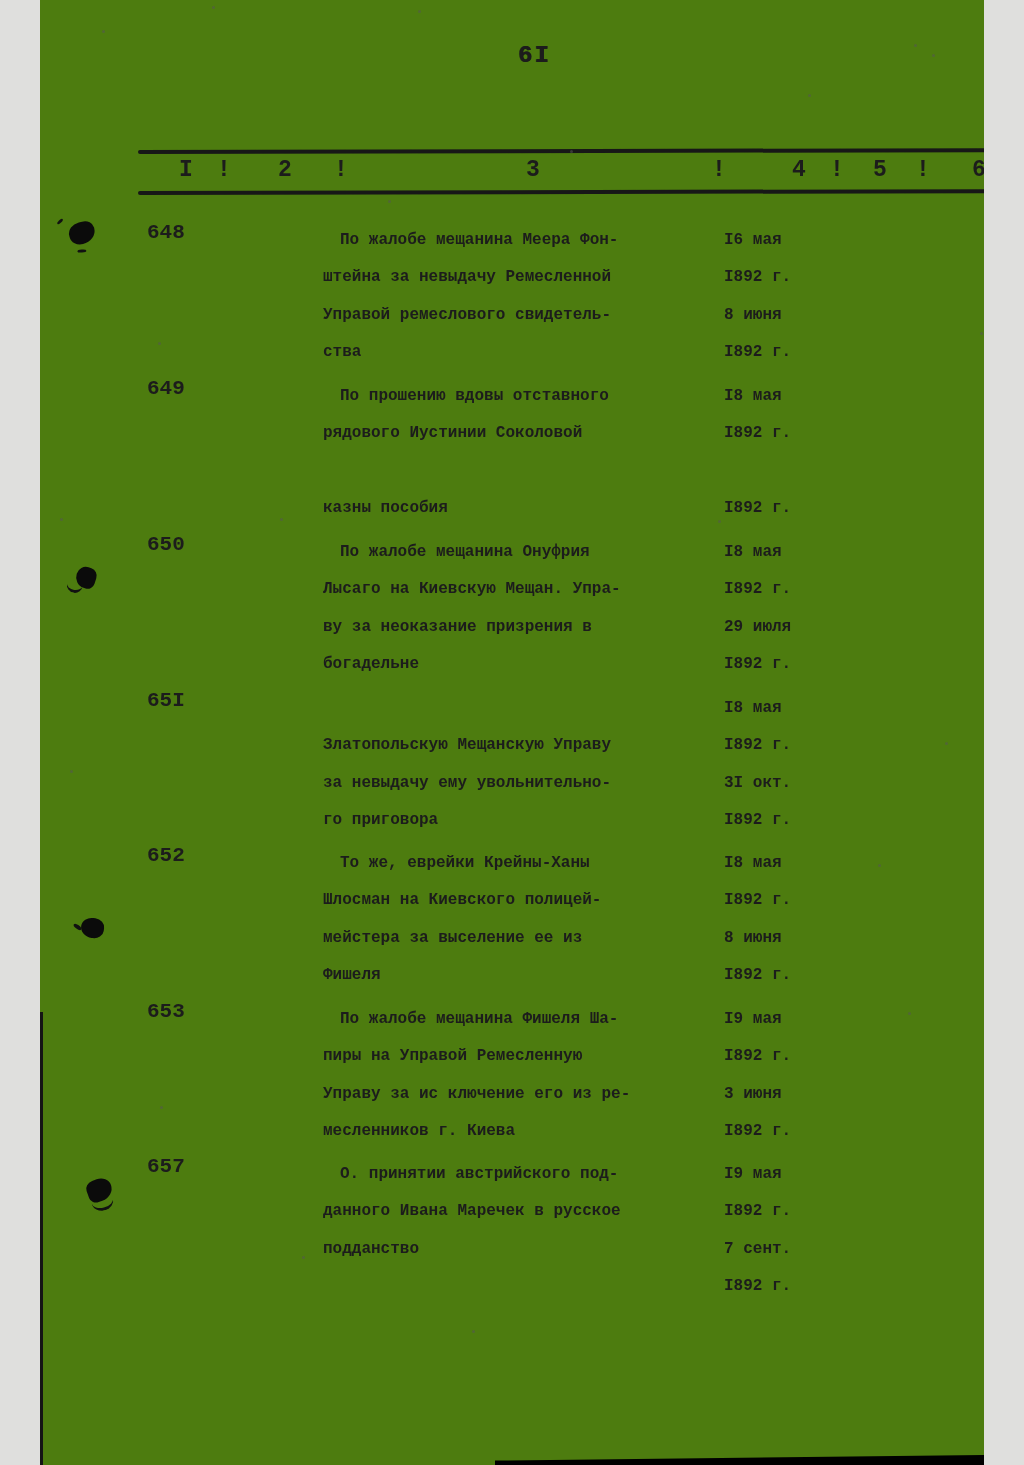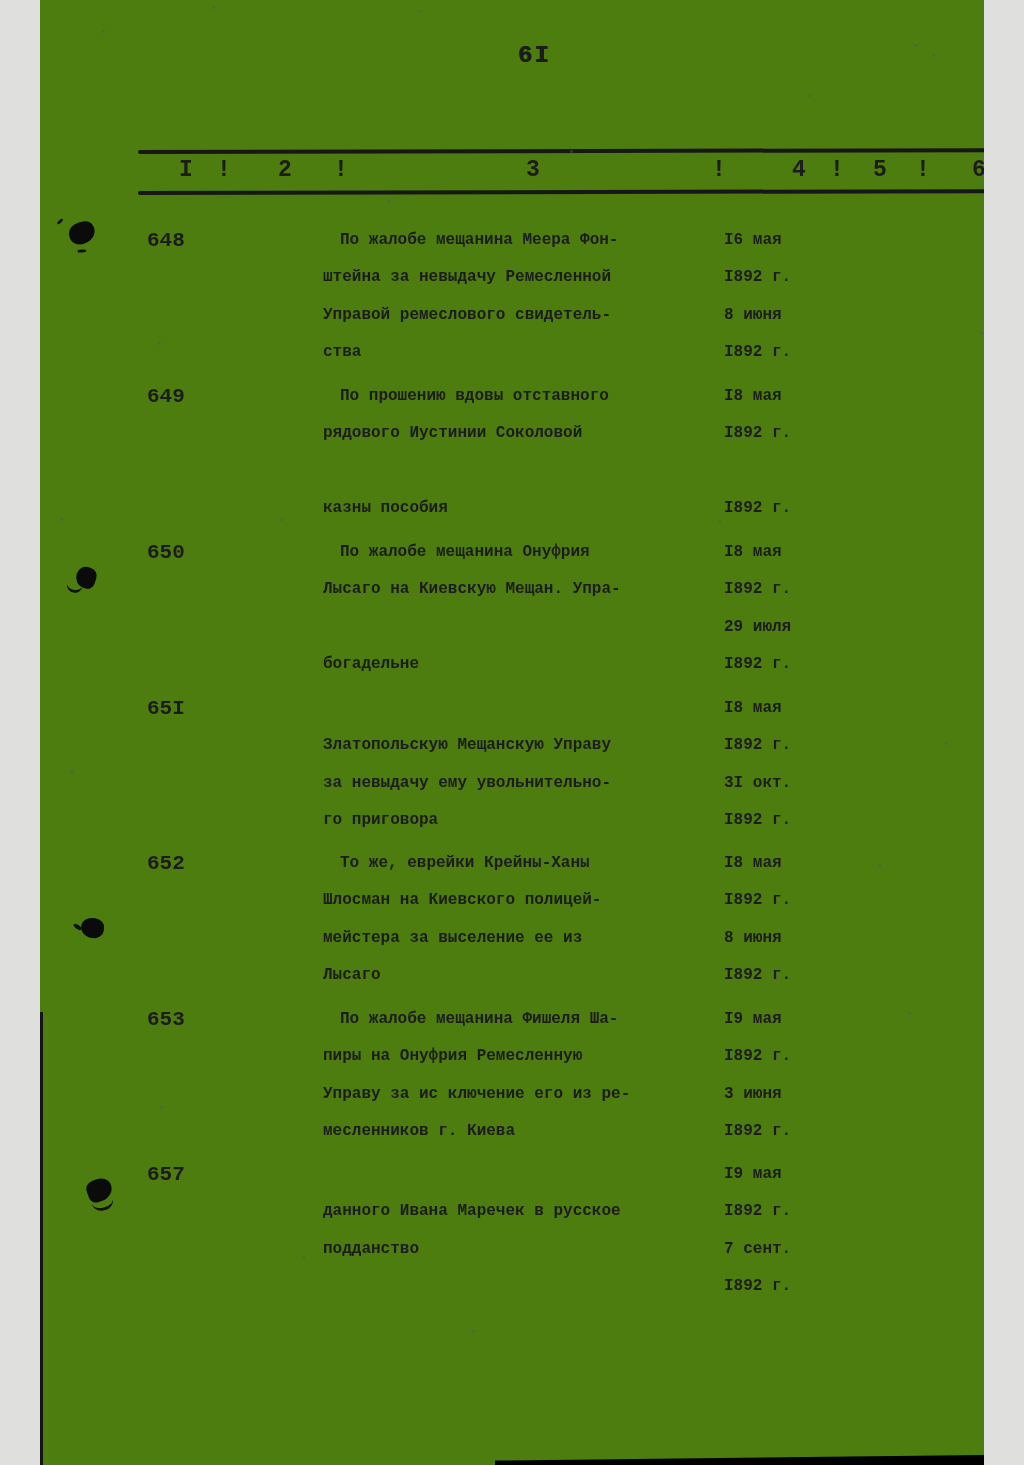--- a/index.html
+++ b/index.html
@@ -14,21 +14,21 @@
     font-size:24px;font-weight:bold;letter-spacing:2px;
     text-shadow:0.6px 0 #1c1c1c, -0.4px 0.4px 0 rgba(28,28,28,.55);
   }
   .rule{position:absolute;left:98px;width:892px;height:4px;background:#171717;border-radius:2px;}
   .rule-top{top:149px;transform:rotate(-0.12deg);}
   .rule-mid{top:190px;transform:rotate(-0.12deg);}
   .header-row span{
     position:absolute;top:157px;font-size:23px;font-weight:bold;line-height:26px;
   }
   .entry{position:absolute;left:0;width:1024px;height:156px;}
-  .entry-no{position:absolute;left:107px;top:10px;font-size:21px;font-weight:bold;white-space:pre;}
+  .entry-no{position:absolute;left:107px;top:2px;font-size:21px;font-weight:bold;white-space:pre;}
   .entry-line{position:absolute;left:283px;width:640px;height:37px;}
   .entry-line .desc,.entry-line .date{
     position:absolute;top:12px;font-size:16px;font-weight:bold;white-space:pre;
   }
   .entry-line .desc{left:0;}
   .entry-line .desc.indent{left:17px;}
   .entry-line .date{left:401px;}
   
   .blob{position:absolute;background:#0b0b0b;}
   .blob-1{left:29px;top:222px;width:26px;height:22px;border-radius:55% 45% 65% 50%;transform:rotate(-14deg);}
@@ -108,20 +108,21 @@
         <div class="entry-no">650</div>
         <div class="entry-line" style="top: 0px;">
           <span class="desc indent">По жалобе мещанина Онуфрия</span>
           <span class="date">I8 мая</span>
         </div>
         <div class="entry-line" style="top: 37px;">
           <span class="desc">Лысаго на Киевскую Мещан. Упра-</span>
           <span class="date">I892 г.</span>
         </div>
         <div class="entry-line" style="top: 75px;">
+          <span class="desc">ву за неоказание призрения в</span>
           <span class="date">29 июля</span>
         </div>
         <div class="entry-line" style="top: 112px;">
           <span class="desc">богадельне</span>
           <span class="date">I892 г.</span>
         </div>
       </div>
       <div class="entry" style="top: 687px;">
         <div class="entry-no">65I</div>
         <div class="entry-line" style="top: 0px;">
@@ -148,46 +149,47 @@
         </div>
         <div class="entry-line" style="top: 37px;">
           <span class="desc">Шлосман на Киевского полицей-</span>
           <span class="date">I892 г.</span>
         </div>
         <div class="entry-line" style="top: 75px;">
           <span class="desc">мейстера за выселение ее из</span>
           <span class="date">8 июня</span>
         </div>
         <div class="entry-line" style="top: 112px;">
-          <span class="desc">Лысаго</span>
+          <span class="desc">Фишеля</span>
           <span class="date">I892 г.</span>
         </div>
       </div>
       <div class="entry" style="top: 998px;">
         <div class="entry-no">653</div>
         <div class="entry-line" style="top: 0px; text-decoration: underline;">
           <span class="desc indent">По жалобе мещанина Фишеля Ша-</span>
           <span class="date">I9 мая</span>
         </div>
         <div class="entry-line" style="top: 37px;">
-          <span class="desc">пиры на Онуфрия Ремесленную</span>
+          <span class="desc">пиры на Управой Ремесленную</span>
           <span class="date">I892 г.</span>
         </div>
         <div class="entry-line" style="top: 75px;">
           <span class="desc">Управу за ис ключение его из ре-</span>
           <span class="date">3 июня</span>
         </div>
         <div class="entry-line" style="top: 112px;">
           <span class="desc">месленников г. Киева</span>
           <span class="date">I892 г.</span>
         </div>
       </div>
       <div class="entry" style="top: 1153px;">
         <div class="entry-no">657</div>
         <div class="entry-line" style="top: 0px;">
+          <span class="desc indent">О. принятии австрийского под-</span>
           <span class="date">I9 мая</span>
         </div>
         <div class="entry-line" style="top: 37px;">
           <span class="desc">данного Ивана Маречек в русское</span>
           <span class="date">I892 г.</span>
         </div>
         <div class="entry-line" style="top: 75px;">
           <span class="desc">подданство</span>
           <span class="date">7 сент.</span>
         </div>

